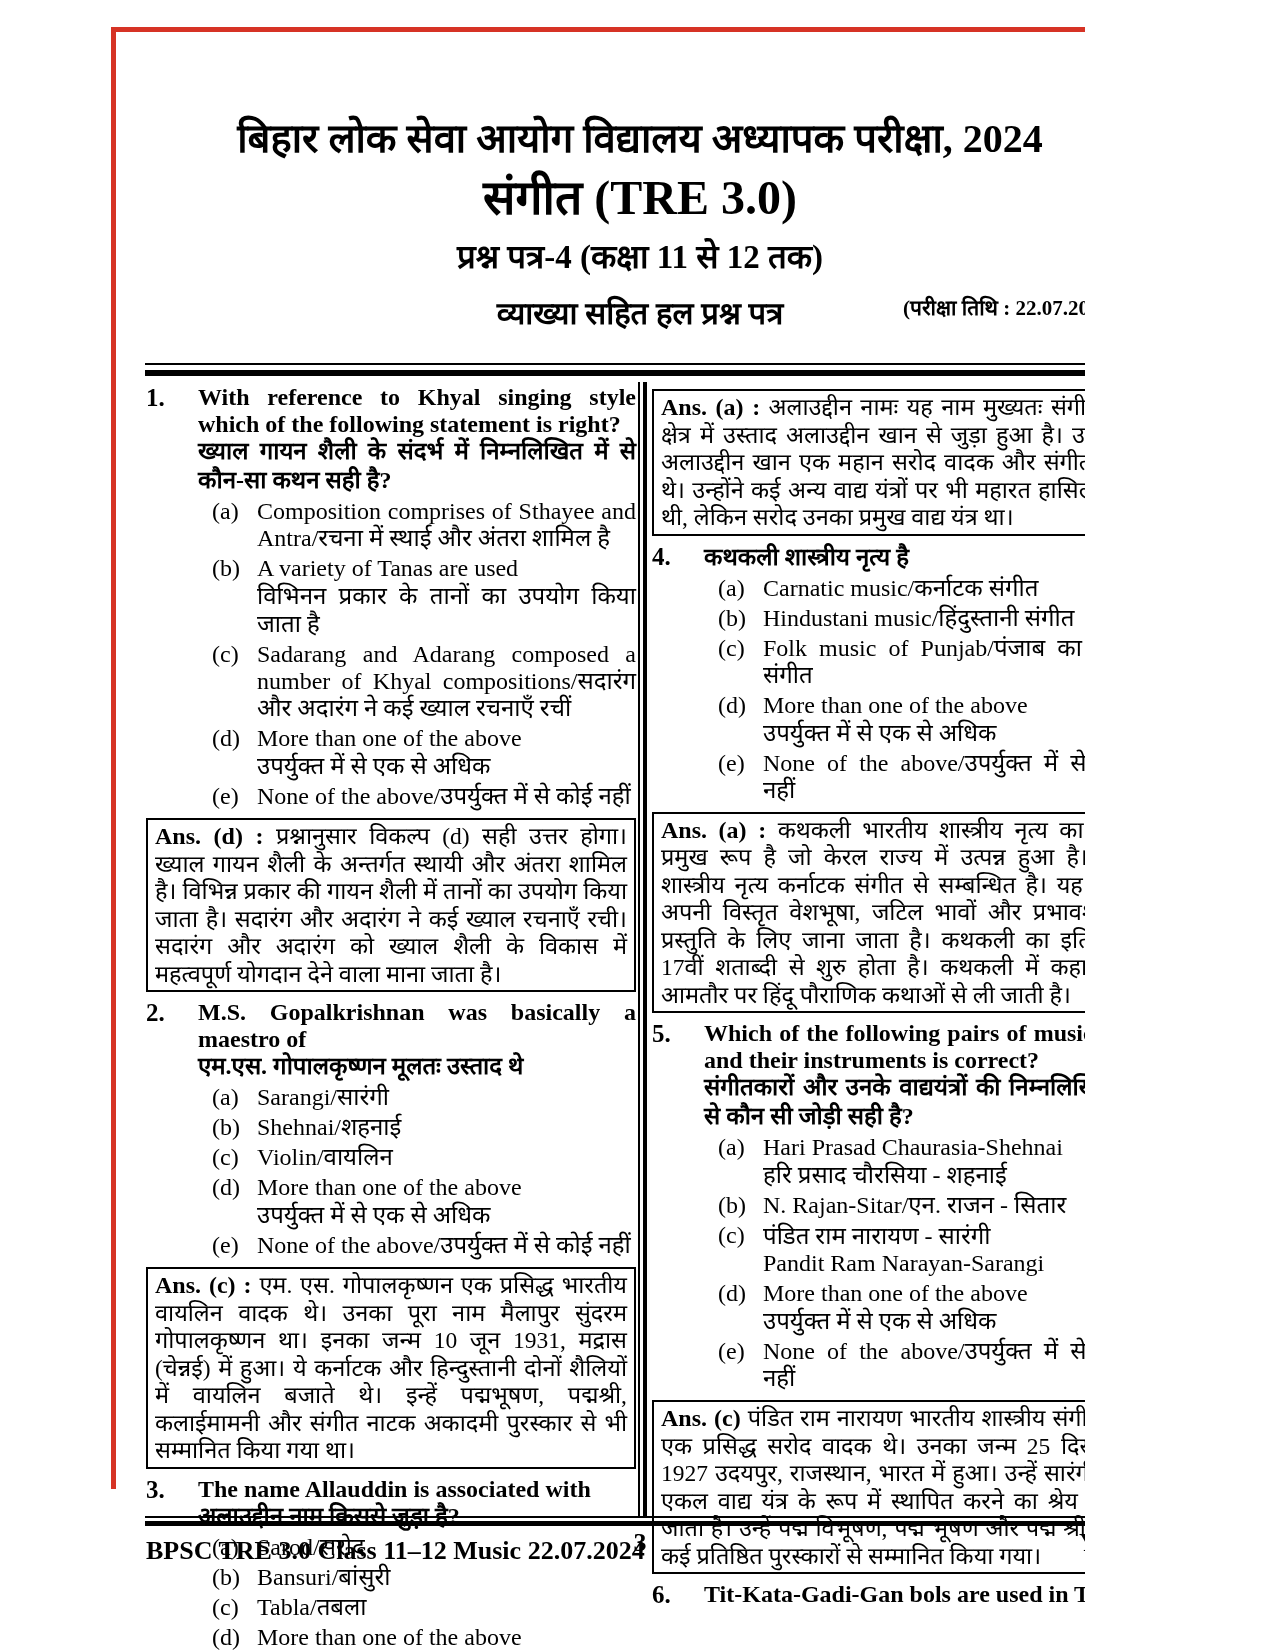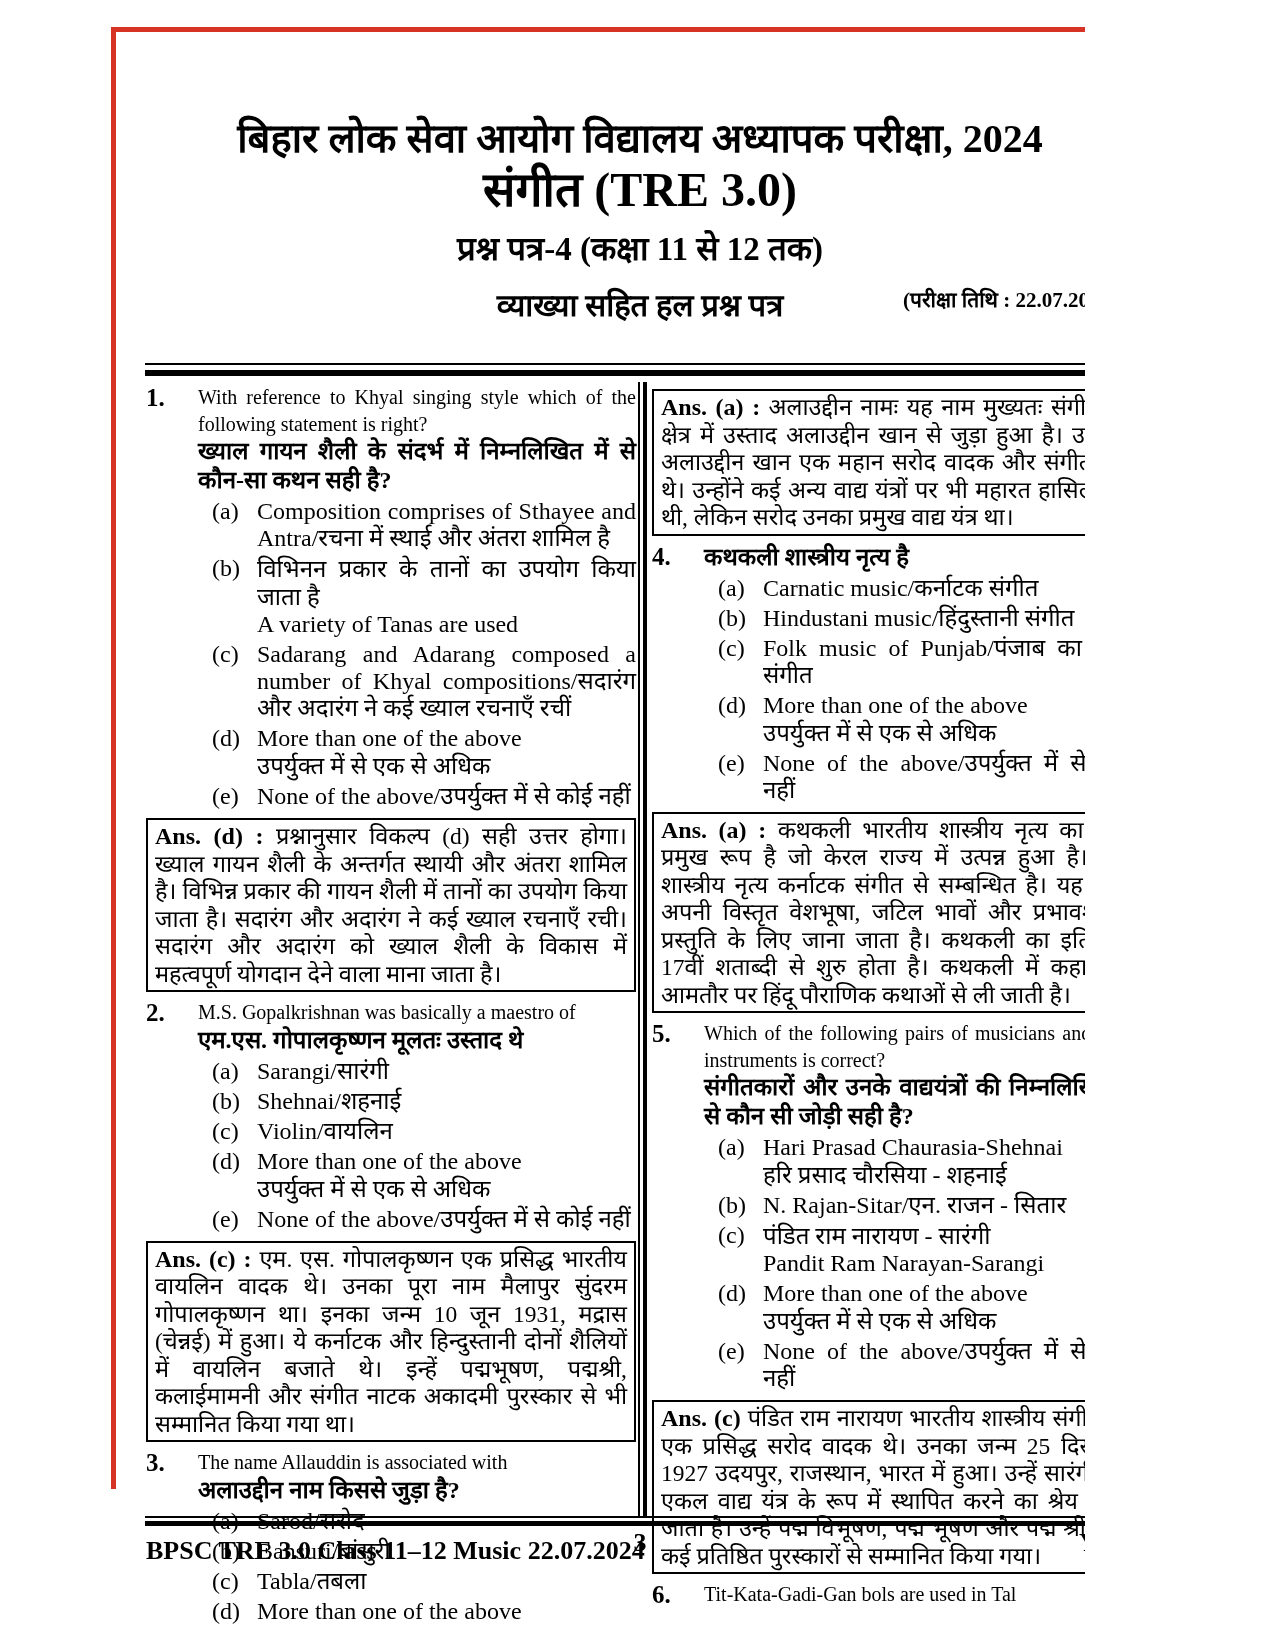--- a/index.html
+++ b/index.html
@@ -12,21 +12,21 @@
   }
   .page { position:relative; width:1085px; height:1650px; background:#fff; overflow:hidden; }
 
   
   .red-line-v { position:absolute; left:111px; top:27px; width:5px; height:1462px; background:var(--accent-red,#d63325); }
   .red-line-h { position:absolute; left:111px; top:27px; width:1048px; height:5px; background:var(--accent-red,#d63325); }
 
   
   header { position:absolute; left:145px; top:0; width:990px; text-align:center; font-weight:700; }
   .t1 { margin-top:116px; font-size:40px; line-height:1.15; }
-  .t2 { margin-top:2px; font-size:48px; line-height:1.1; }
+  .t2 { margin-top:10px; font-size:48px; line-height:1.1; }
   .t3 { margin-top:14px; font-size:33px; line-height:1.1; }
   .t4row { position:relative; margin-top:16px; height:42px; }
   .t4 { font-size:31px; }
   .tdate { position:absolute; right:18px; top:2px; font-size:21px; }
 
   .hrule { position:absolute; left:145px; top:363px; width:990px; height:13px;
            border-top:2px solid #000; border-bottom:6px solid #000; box-sizing:border-box; }
   .frule { position:absolute; left:145px; top:1516px; width:990px; height:10px;
            border-top:2px solid #000; border-bottom:5px solid #000; box-sizing:border-box; }
 
@@ -35,21 +35,21 @@
 
   
   .col { position:absolute; top:384px; }
   .col-left  { left:146px; width:490px; }
   .col-right { left:652px; width:483px; }
 
   .qblock { margin-bottom:4px; }
   .qrow { display:flex; }
   .qnum { flex:0 0 52px; font-weight:700; font-size:25px; line-height:27px; }
   .qbody { flex:1; min-width:0; }
-  .q-en { font-weight:400; font-size:20px; line-height:26.5px; text-align:justify; }
+  .q-en { font-weight:700; font-size:24px; line-height:26.5px; text-align:justify; }
   .q-hi { font-weight:700; font-size:24px; line-height:29px; text-align:justify; }
   .opts { margin:3px 0 0 14px; }
   .opt { display:flex; margin:3px 0; }
   .optlabel { flex:0 0 45px; font-size:24px; line-height:27px; }
   .opttext { flex:1; min-width:0; }
   .optline { font-size:24px; line-height:27px; text-align:justify; }
   .optline.hi { line-height:28px; }
 
   .ansbox { border:2px solid #000; margin:5px 0 7px; padding:3px 7px 2px; }
   .ansbox p { margin:0; font-size:23.5px; line-height:27.5px; text-align:justify; }
@@ -89,22 +89,22 @@
             <div class="opts">
               <div class="opt">
                 <span class="optlabel">(a)</span>
                 <div class="opttext">
                   <div class="optline">Composition comprises of Sthayee and Antra/रचना में स्थाई और अंतरा शामिल है</div>
                 </div>
               </div>
               <div class="opt">
                 <span class="optlabel">(b)</span>
                 <div class="opttext">
+                  <div class="optline">A variety of Tanas are used</div>
                   <div class="optline hi">विभिनन प्रकार के तानों का उपयोग किया जाता है</div>
-                  <div class="optline">A variety of Tanas are used</div>
                 </div>
               </div>
               <div class="opt">
                 <span class="optlabel">(c)</span>
                 <div class="opttext">
                   <div class="optline">Sadarang and Adarang composed a number of Khyal compositions/सदारंग और अदारंग ने कई ख्याल रचनाएँ रचीं</div>
                 </div>
               </div>
               <div class="opt">
                 <span class="optlabel">(d)</span>

